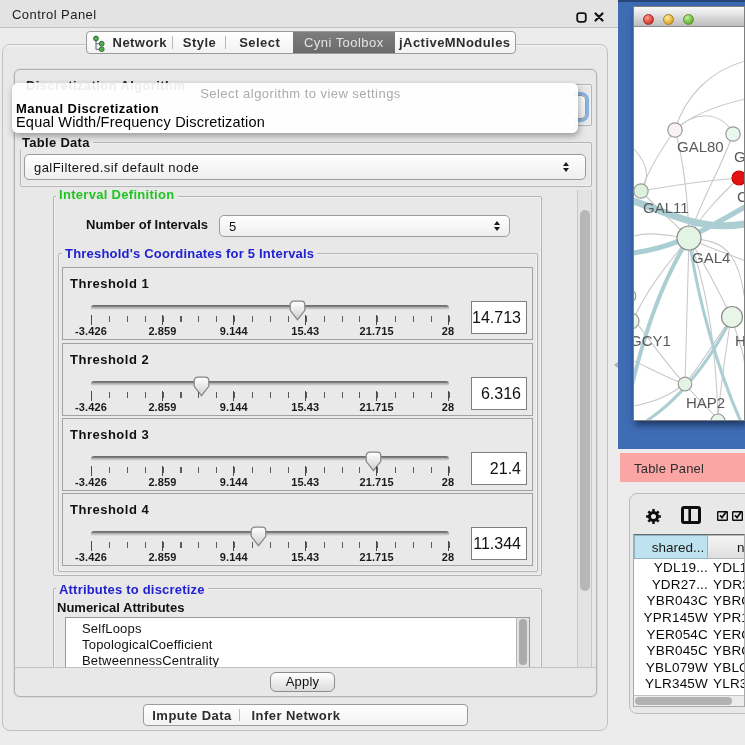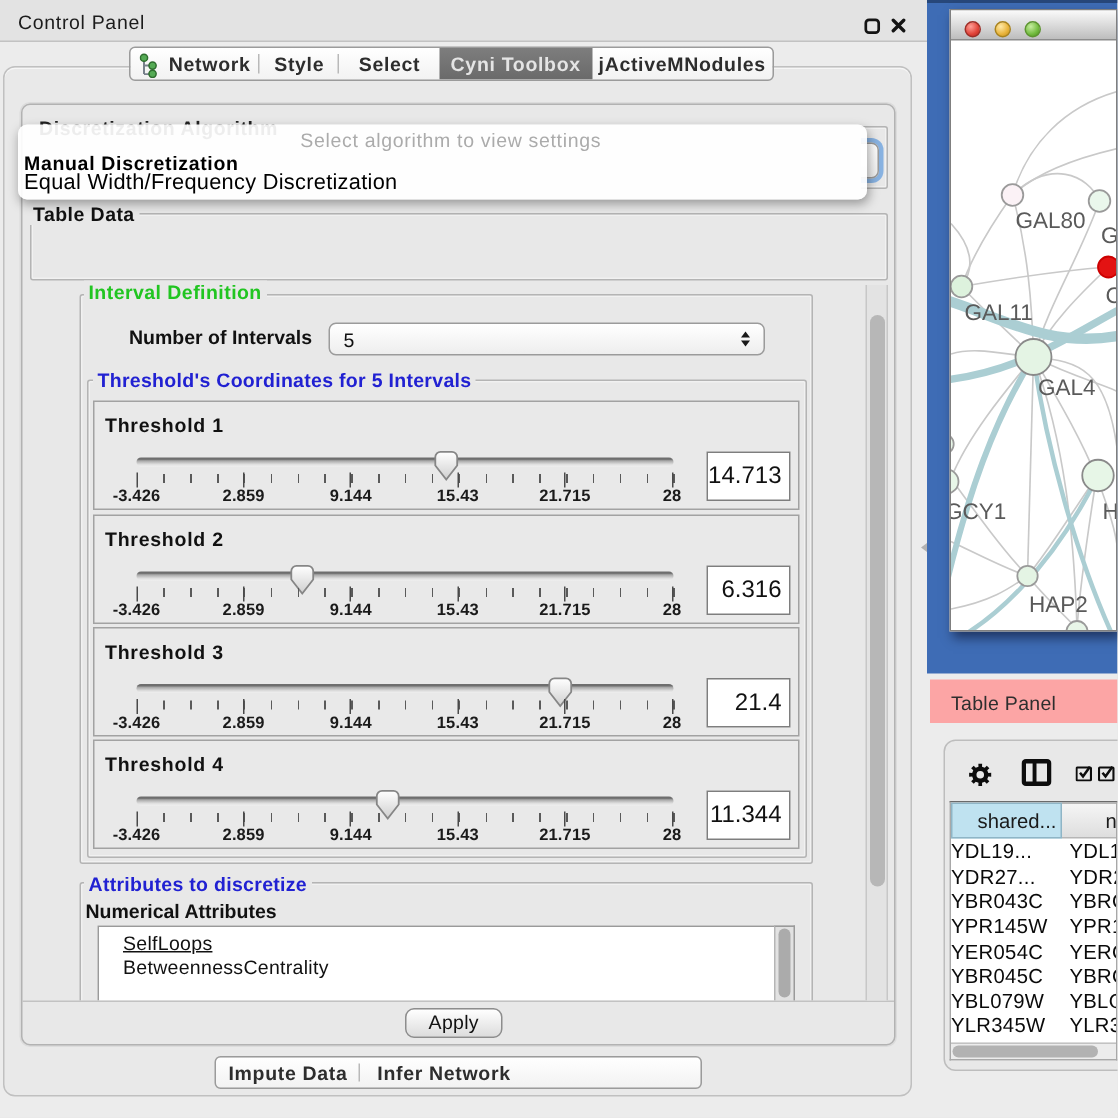--- a/index.html
+++ b/index.html
@@ -10,21 +10,21 @@
 
 #lt-bar { left:0; top:0; width:618px; height:28px; background:#e3e3e3; border-bottom:1px solid #c2c2c2; }
 #lt-bar .title { position:absolute; left:12px; top:7px; font-size:13px; color:#1c1c1c; letter-spacing:.45px; }
 
 
 #outer-panel { left:2px; top:44px; width:606px; height:687px; background:#e9e9e9; border:1px solid #c0c0c0; border-radius:8px; box-shadow: inset 0 1px 0 #f6f6f6; }
 
 
 .tabbar { position:absolute; display:flex; height:23px; border:1px solid #9b9b9b; border-radius:4px; background:linear-gradient(#ffffff,#f2f2f2); overflow:hidden; }
 .tab { display:flex; align-items:center; justify-content:center; font-size:13px; font-weight:600; color:#2d2d2d; letter-spacing:.45px; position:relative; }
-.tab.sel { background:linear-gradient(#7d7d7d,#6a6a6a); color:#e4e4e4; font-weight:700; }
+.tab.sel { background:linear-gradient(#7d7d7d,#6a6a6a); color:#e4e4e4; font-weight:400; }
 .tab .div { position:absolute; right:0; top:4px; bottom:4px; width:1px; background:#b9b9b9; }
 
 
 #inner-panel { left:14px; top:69px; width:583px; height:628px; background:#e8e8e8; border:1px solid #b2b2b2; border-radius:6px; box-shadow:0 0 0 1px #dcdcdc; }
 
 
 .group { position:absolute; border:1px solid #b4b4b4; border-radius:2px; box-shadow: inset 0 0 0 1px rgba(255,255,255,.4); }
 .gtitle { position:absolute; background:#e8e8e8; padding:0 3px; font-size:13px; white-space:nowrap; }
 
 
@@ -73,21 +73,21 @@
 #netcanvas { position:absolute; left:0; top:21px; right:0; bottom:0; overflow:hidden; }
 
 #tp-band { left:620px; top:453px; width:125px; height:29px; background:#fca5a5; }
 #tp-band span { position:absolute; left:14px; top:8px; font-size:13px; color:#2e2e2e; letter-spacing:.2px; }
 
 #tablepanel { left:629px; top:493px; width:126px; height:221px; background:#e8e8e8; border:1px solid #bdbdbd; border-radius:8px; }
 
 #dtable { position:absolute; left:633px; top:534px; width:112px; height:173px; background:#fff; border:1px solid #a8a8a8; border-top:1px solid #6a6a6a; overflow:hidden; font-size:13.5px; }
 .hcell { position:absolute; top:0; height:24px; line-height:23px; text-align:center; }
 .trow { position:absolute; left:0; width:112px; height:17px; line-height:17px; color:#0a0a0a; letter-spacing:.2px;}
-.trow .c1 { position:absolute; left:0; width:74px; text-align:left; }
+.trow .c1 { position:absolute; left:0; width:74px; text-align:right; }
 .trow .c2 { position:absolute; left:79px; }
 #hscroll { position:absolute; left:0px; bottom:0px; width:112px; height:11px; background:#ececec; border-top:1px solid #c2c2c2; }
 #hscroll .thumb { position:absolute; left:1px; top:1px; width:97px; height:8px; background:#b2b2b2; border-radius:4px; }
 </style>
 </head>
 <body>
 
 <div class="abs" id="lt-bar">
   <span class="title">Control Panel</span>
   <svg class="abs" style="left:576px;top:11.5px" width="11" height="11" viewBox="0 0 11 11">
@@ -118,20 +118,27 @@
 <div class="abs" id="inner-panel"></div>
 
 <div class="abs" style="left:0;top:0;width:608px;height:731px;">
 
   <div class="group" style="left:20px;top:84px;width:572px;height:42px;clip-path:inset(0 0 0 554px);"></div>
   <div class="gtitle" style="left:23px;top:78px;font-weight:bold;color:#222;letter-spacing:.4px;">Discretization Algorithm</div>
   <div class="combo" style="left:24px;top:95px;width:562px;height:24px;box-shadow:0 0 0 3px rgba(96,155,222,0.7);clip-path:inset(-4px -4px -4px 550px);"></div>
 
   <div class="group" style="left:20px;top:142px;width:572px;height:45px;"></div>
   <div class="gtitle" style="left:19px;top:135px;font-weight:bold;color:#111;letter-spacing:.3px;">Table Data</div>
+  <div class="combo" style="left:24px;top:154px;width:562px;height:26px;">
+    <span class="txt">galFiltered.sif default node</span>
+    <div class="steppers">
+        <span class="up"></span>
+        <span class="dn"></span>
+      </div>
+  </div>
 
   <div class="abs" style="left:0;top:0;width:608px;height:667px;overflow:hidden;padding-left:36px;">
 
     <div class="group" style="left:53px;top:196px;width:489px;height:380px;"></div>
     <div class="gtitle" style="left:56px;top:187px;font-weight:bold;color:#21c521;letter-spacing:.3px;">Interval Definition</div>
 
     <div class="abs" style="left:86px;top:217px;font-size:13px;font-weight:bold;color:#111;">Number of Intervals</div>
     <div class="combo" style="left:219px;top:215px;width:291px;height:22px;">
       <span class="txt">5</span>
       <div class="steppers" style="right:9px;">
@@ -249,21 +256,22 @@
         <div class="slabel" style="left:242.2px;">15.43</div>
         <div class="slabel" style="left:313.6px;">21.715</div>
         <div class="slabel" style="left:385.0px;">28</div>
         <div class="vbox">11.344</div>
       </div>
 
     <div class="group" style="left:53px;top:588px;width:489px;height:112px;"></div>
     <div class="gtitle" style="left:56px;top:582px;font-weight:bold;color:#2121d2;letter-spacing:.2px;">Attributes to discretize</div>
     <div class="abs" style="left:57px;top:600px;font-size:13px;font-weight:bold;color:#111;">Numerical Attributes</div>
     <div id="attrlist">
-      <div class="row" style="margin-top:3px;text-decoration:underline;">SelfLoops</div>
+      <div class="row" style="margin-top:3px;">SelfLoops</div>
+      <div class="row">TopologicalCoefficient</div>
       <div class="row">BetweennessCentrality</div>
     </div>
     <div id="alscroll">
         <div class="thumb"></div>
       </div>
   </div>
 
   <div class="abs" style="left:15px;top:667px;width:581px;height:1px;background:#c2c2c2;"></div>
   <div id="vscroll">
       <div class="thumb"></div>

